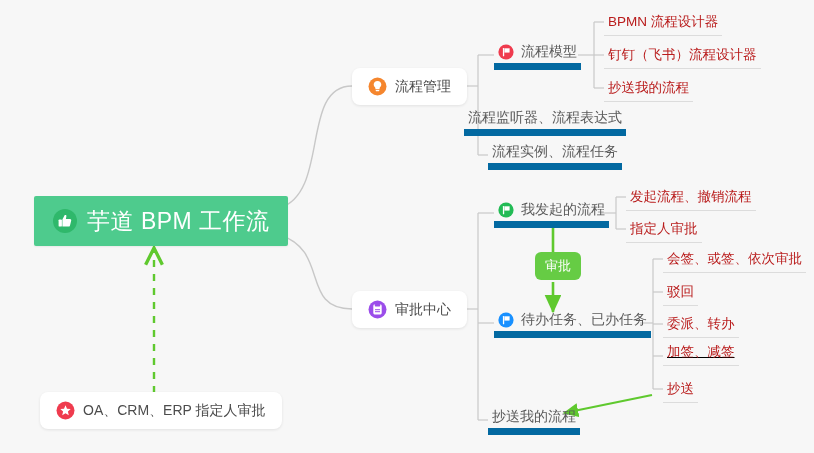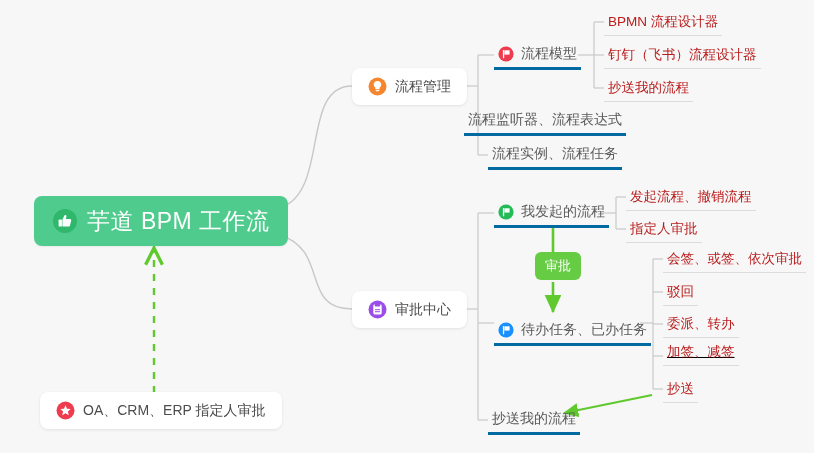--- a/index.html
+++ b/index.html
@@ -30,21 +30,21 @@
   .node {
     position: absolute;
     box-sizing: border-box;
     display: flex;
     align-items: center;
     white-space: nowrap;
   }
   
   .node-root {
     background: #4ecb8d;
-    border-radius: 8px;
+    border-radius: 2px;
     padding: 0 18px;
     height: 50px;
     box-shadow: 0 1px 2px rgba(0,0,0,0.06);
   }
   .node-root .node-label {
     color: #ffffff;
     font-size: 23px;
     letter-spacing: 0.5px;
     margin-left: 9px;
   }
@@ -56,21 +56,21 @@
     height: 37px;
     box-shadow: 0 1px 3px rgba(0,0,0,0.09);
   }
   .node-card .node-label {
     color: #4c4c4c;
     font-size: 14px;
     margin-left: 8px;
   }
   
   .node-line {
-    border-bottom: 3px solid #0369a1;
+    border-bottom: 7px solid #0369a1;
     height: 30px;
     padding: 0 4px 0 4px;
   }
   .node-line .node-label {
     color: #5a5a5a;
     font-size: 14px;
     margin-left: 7px;
   }
   .node-line.no-icon .node-label {
     margin-left: 0;
@@ -239,21 +239,21 @@
     <span class="node-label">我发起的流程</span>
   </div>
 
   <div class="node node-leaf" style="left:626px; top:183px;">
     <span class="node-label">发起流程、撤销流程</span>
   </div>
   <div class="node node-leaf" style="left:626px; top:215px;text-align:right;">
     <span class="node-label">指定人审批</span>
   </div>
 
-  <div class="node node-line" style="left:494px; top:316px;text-align:right;">
+  <div class="node node-line" style="left:494px; top:308px;text-align:right;">
     <span class="icon">
       <svg width="16" height="16" viewBox="0 0 16 16">
         <circle cx="8" cy="8" r="7.6" fill="#1890ff"></circle>
         <rect x="4.9" y="3.9" width="1.3" height="8.4" rx="0.5" fill="#ffffff"></rect>
         <path d="M6.4 4.3 L11.6 4.3 L11.6 8.6 L6.4 8.6 Z" fill="#ffffff"></path>
       </svg>
     </span>
     <span class="node-label">待办任务、已办任务</span>
   </div>
 

